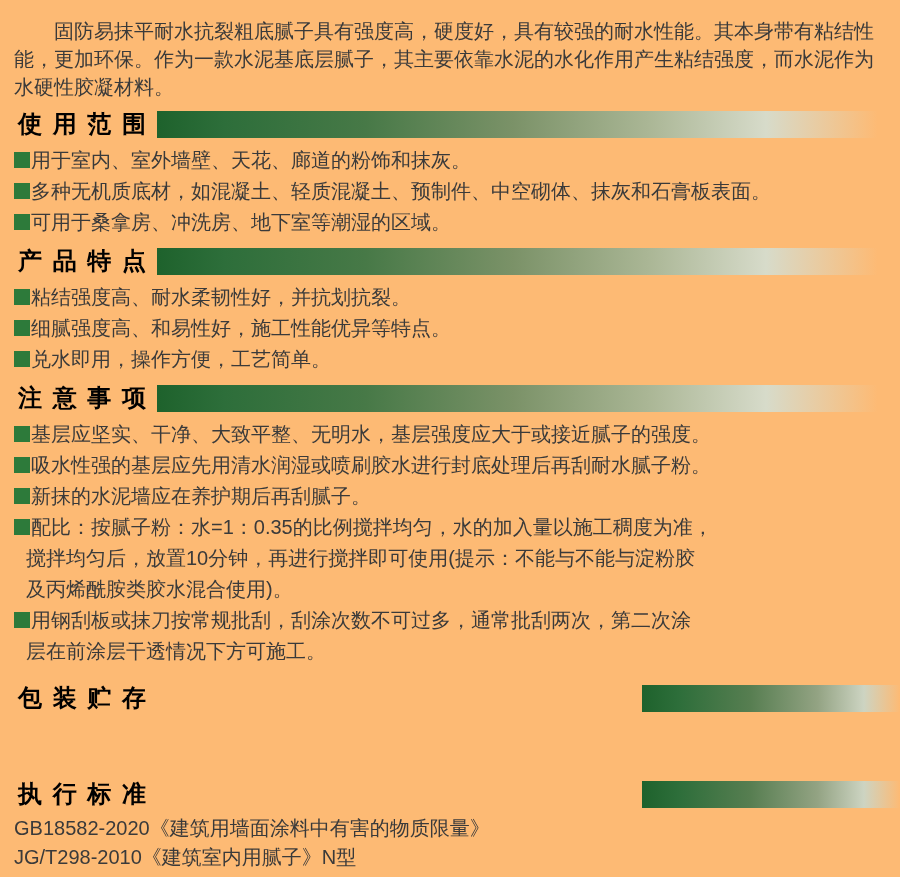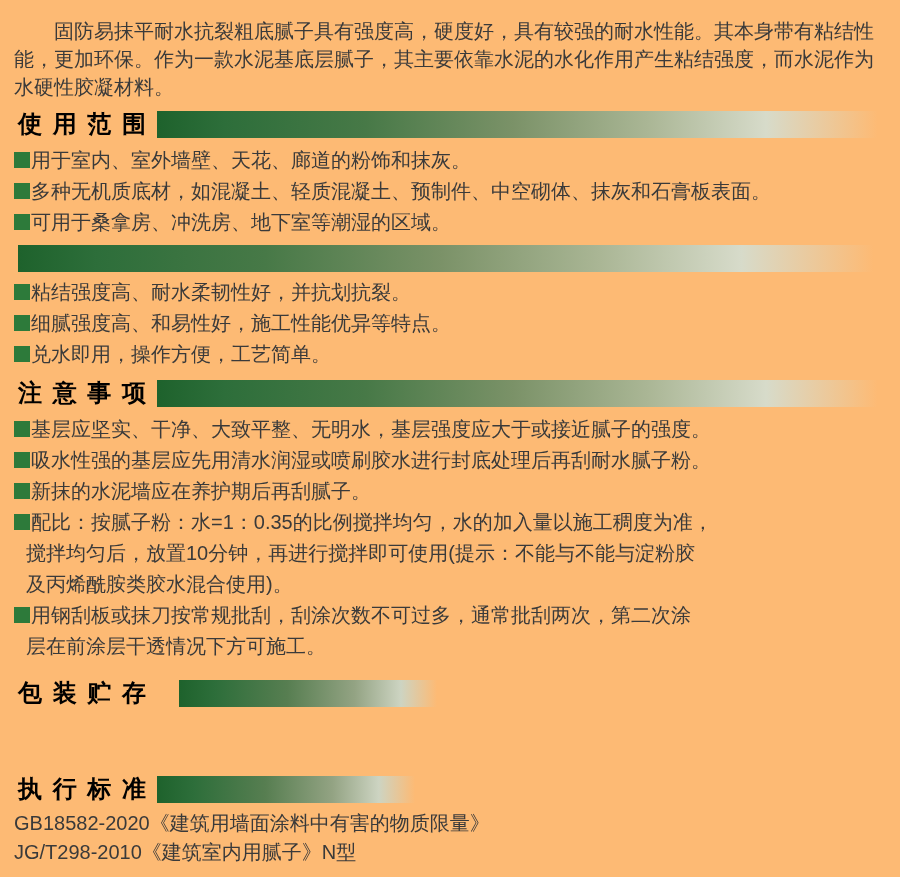--- a/index.html
+++ b/index.html
@@ -16,20 +16,21 @@
     margin: 17px 10px 0 14px;
     font-size: 20px;
     line-height: 28px;
     text-indent: 2em;
     color: #3a3a3a;
   }
   .sec-header {
     display: flex;
     align-items: center;
     margin: 7px 0 0 18px;
+    justify-content: space-between;
   }
   .sec-title {
     font-size: 24px;
     font-weight: bold;
     color: #000000;
     letter-spacing: 2px;
     white-space: nowrap;
     margin-right: 9px;
     font-family: "Liberation Sans", "DejaVu Sans", sans-serif;
   }
@@ -92,20 +93,21 @@
       <span class="sq"></span>
       <span class="item-text">多种无机质底材，如混凝土、轻质混凝土、预制件、中空砌体、抹灰和石膏板表面。</span>
     </div>
     <div class="item">
       <span class="sq"></span>
       <span class="item-text">可用于桑拿房、冲洗房、地下室等潮湿的区域。</span>
     </div>
   </div>
 
   <div class="sec-header">
+    <span class="sec-title">产 品 特 点</span>
     <div class="bar"></div>
   </div>
   <div class="items">
     <div class="item">
       <span class="sq"></span>
       <span class="item-text">粘结强度高、耐水柔韧性好，并抗划抗裂。</span>
     </div>
     <div class="item">
       <span class="sq"></span>
       <span class="item-text">细腻强度高、和易性好，施工性能优异等特点。</span>

